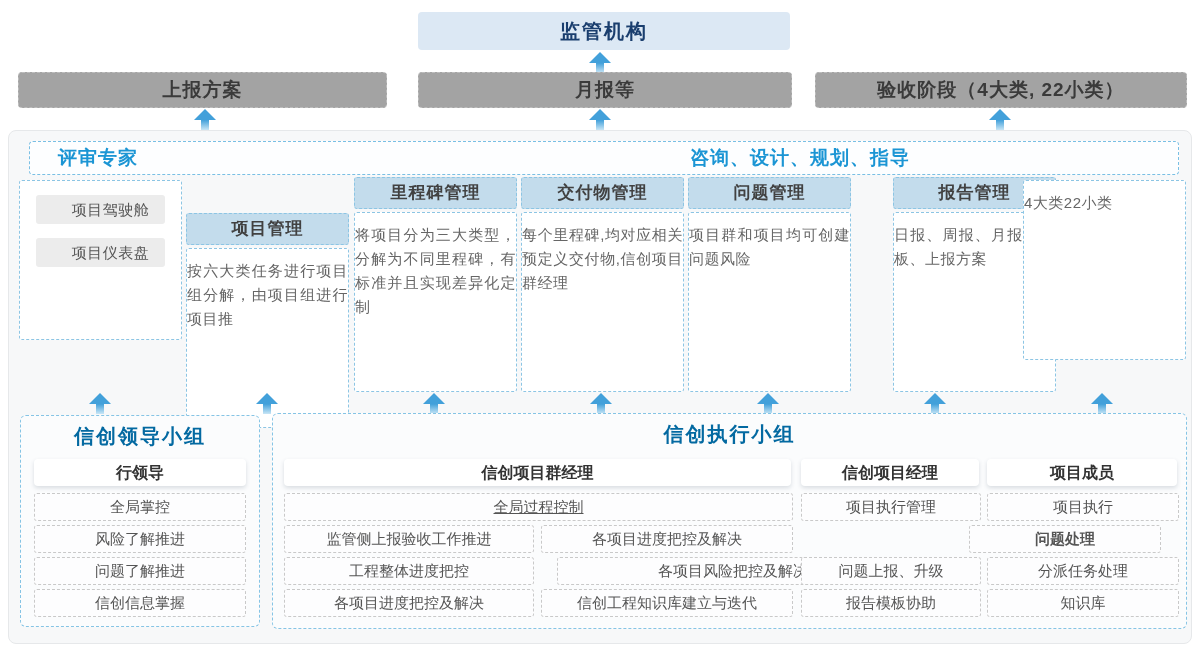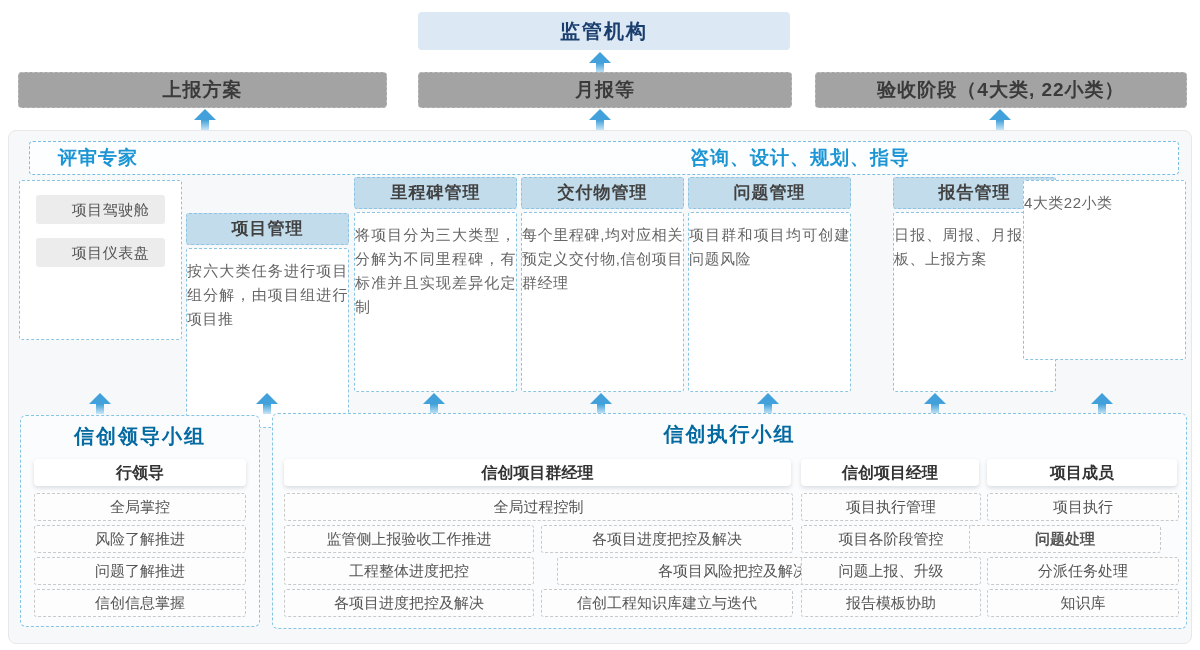--- a/index.html
+++ b/index.html
@@ -164,31 +164,30 @@
     <div class="task" style="left:13px;top:77px;width:210px;">全局掌控</div>
     <div class="task" style="left:13px;top:109px;width:210px;">风险了解推进</div>
     <div class="task" style="left:13px;top:141px;width:210px;">问题了解推进</div>
     <div class="task" style="left:13px;top:173px;width:210px;">信创信息掌握</div>
   </div>
 
   <div class="group" style="left:272px;top:413px;width:913px;height:214px;">
     <div class="group-title">信创执行小组</div>
 
     <div class="role-pill" style="left:11px;top:45px;width:507px;">信创项目群经理</div>
-    <div class="task" style="left:11px;top:79px;width:507px;">全局过程控制</div>
+    <div class="task" style="left:11px;top:79px;width:507px;text-decoration:underline;">全局过程控制</div>
     <div class="task" style="left:11px;top:111px;width:248px;">监管侧上报验收工作推进</div>
     <div class="task" style="left:11px;top:143px;width:248px;">工程整体进度把控</div>
     <div class="task" style="left:11px;top:175px;width:248px;">各项目进度把控及解决</div>
     <div class="task" style="left:268px;top:111px;width:250px;">各项目进度把控及解决</div>
     <div class="task" style="left:284px;top:143px;width:250px;text-align:right;">各项目风险把控及解决</div>
     <div class="task" style="left:268px;top:175px;width:250px;">信创工程知识库建立与迭代</div>
 
     <div class="role-pill" style="left:528px;top:45px;width:178px;">信创项目经理</div>
     <div class="task" style="left:528px;top:79px;width:178px;">项目执行管理</div>
-    <div class="task" style="left:528px;top:111px;width:178px;">项目各阶段管控</div>
     <div class="task" style="left:528px;top:143px;width:178px;">问题上报、升级</div>
     <div class="task" style="left:528px;top:175px;width:178px;">报告模板协助</div>
 
     <div class="role-pill" style="left:714px;top:45px;width:190px;">项目成员</div>
     <div class="task" style="left:714px;top:79px;width:190px;">项目执行</div>
     <div class="task" style="left:696px;top:111px;width:190px;font-weight:bold;">问题处理</div>
     <div class="task" style="left:714px;top:143px;width:190px;">分派任务处理</div>
     <div class="task" style="left:714px;top:175px;width:190px;">知识库</div>
   </div>
 

